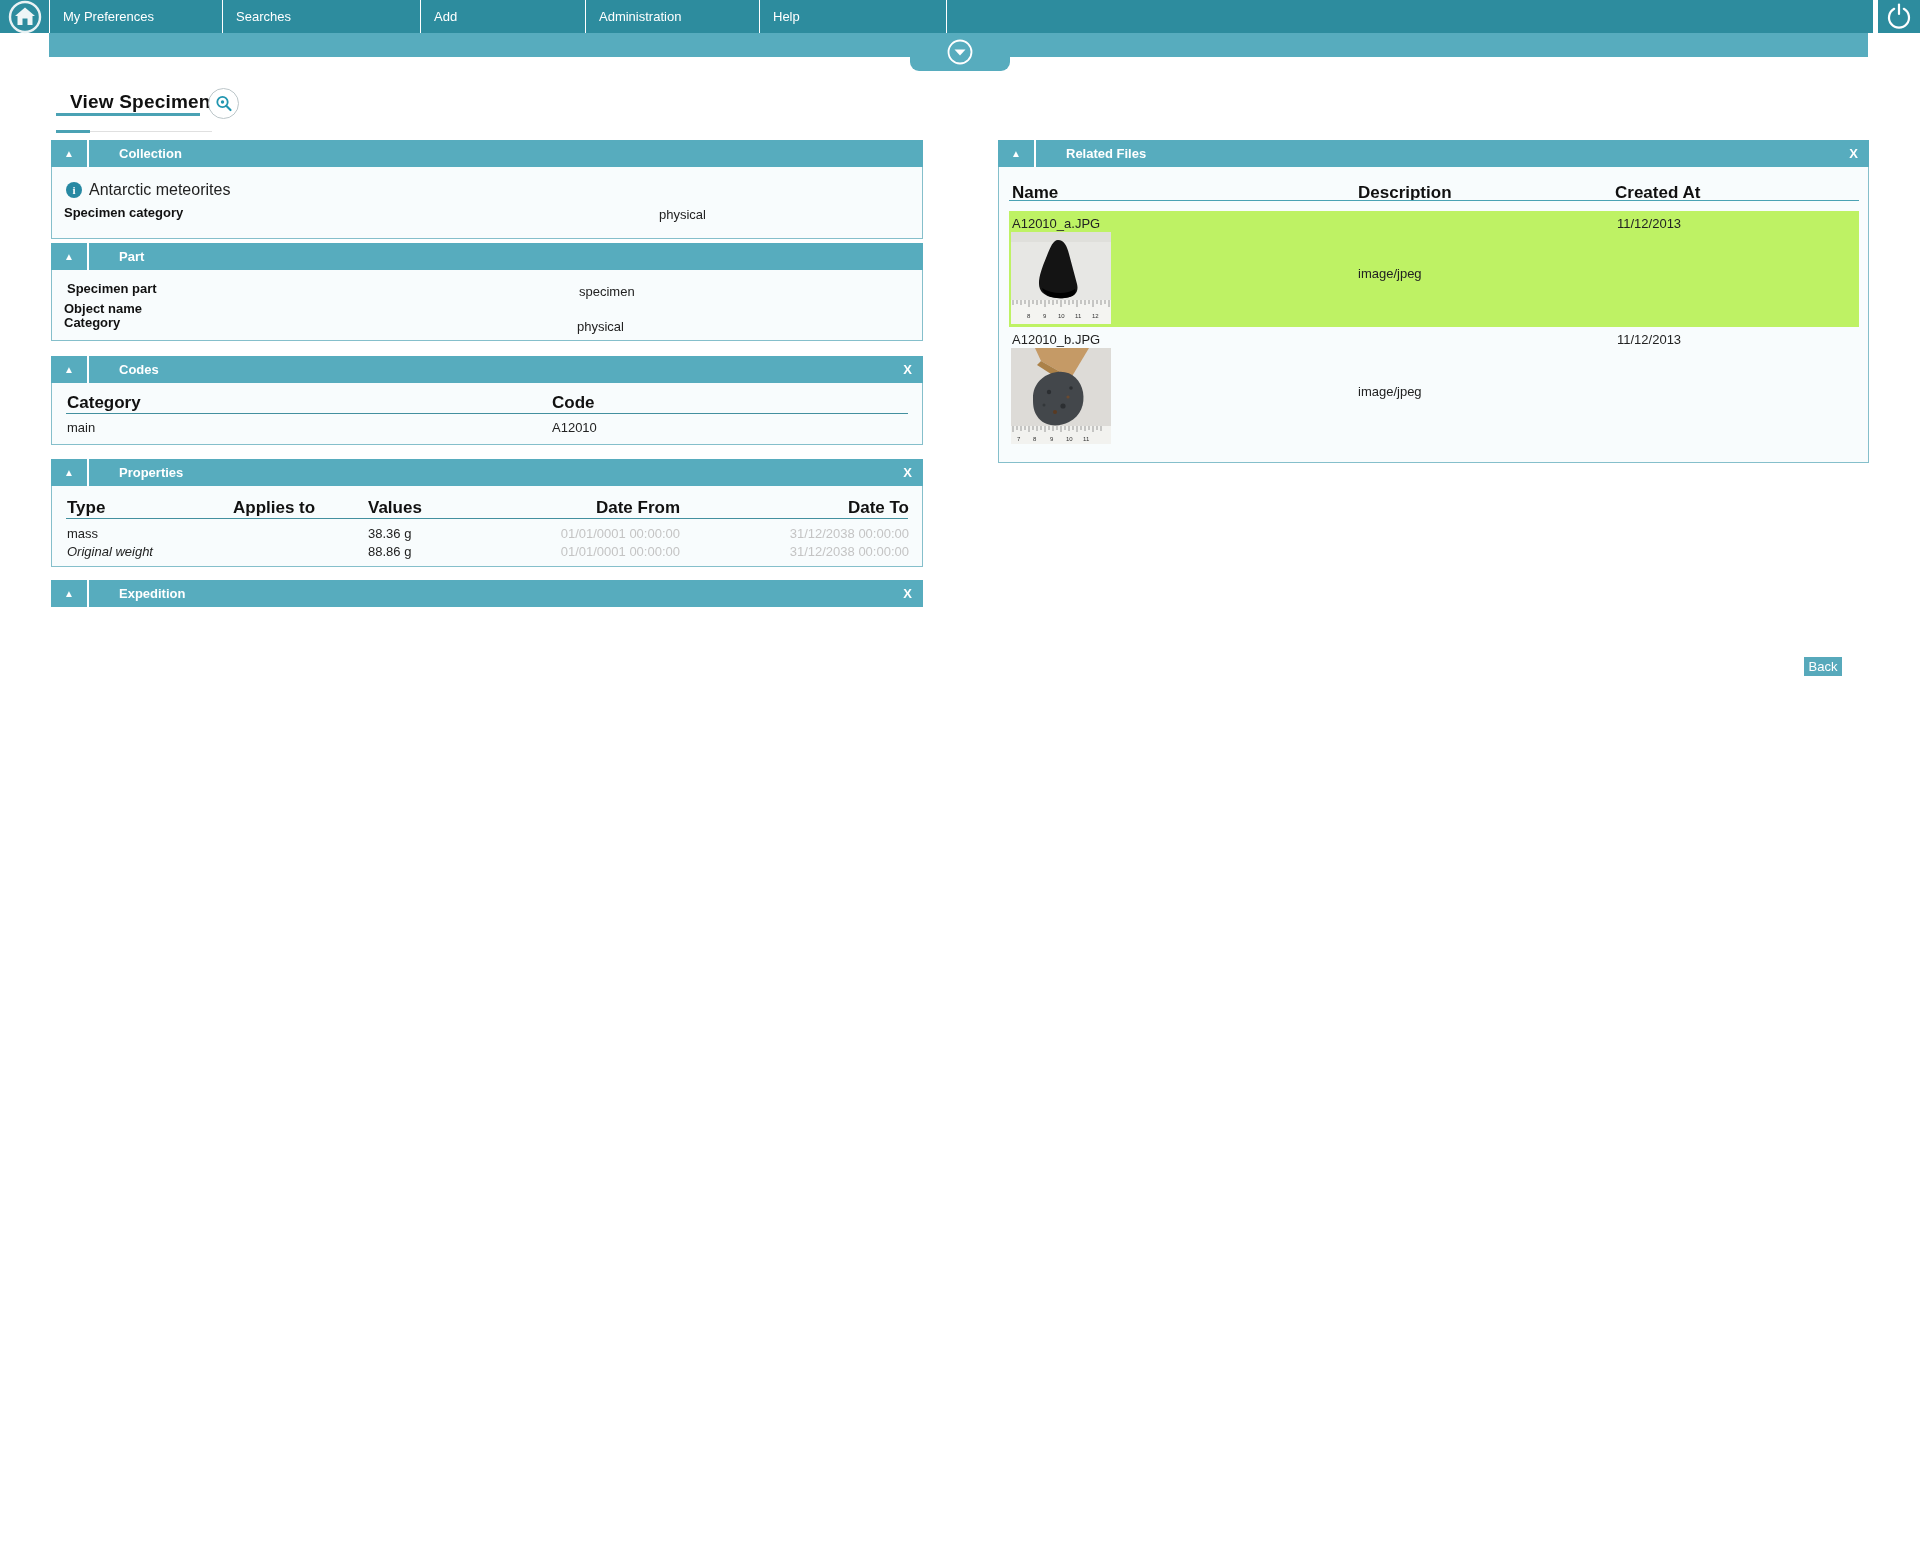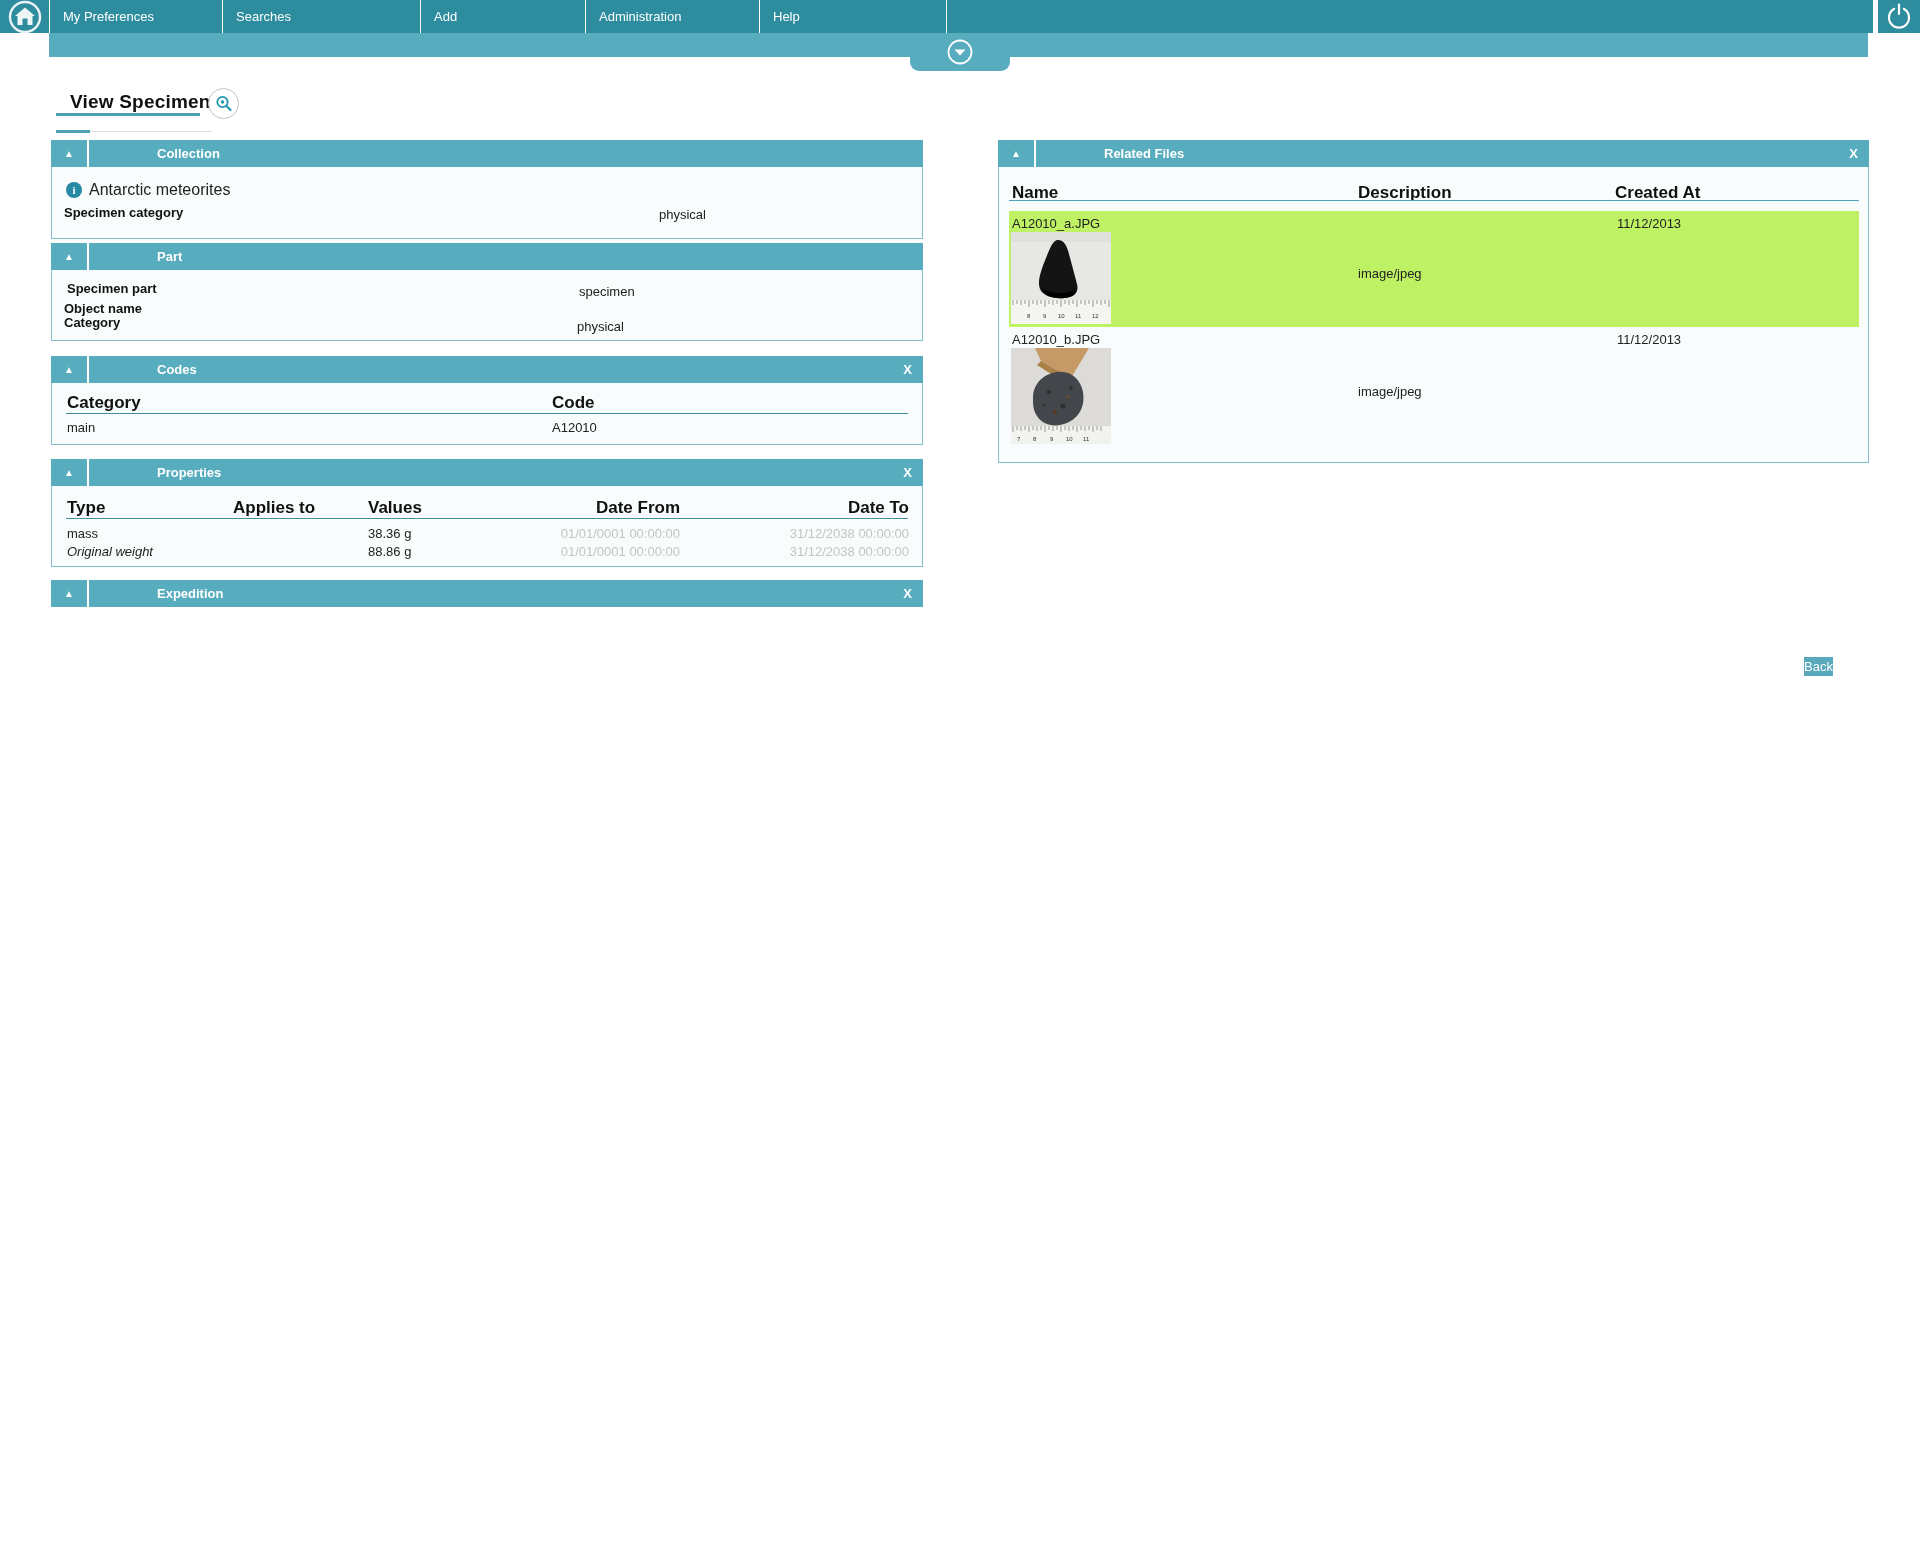--- a/index.html
+++ b/index.html
@@ -26,21 +26,21 @@
   .page-title { position:absolute; left:70px; top:91px; font-size:19px; font-weight:bold; color:#111; letter-spacing:.2px; }
   .title-underline { position:absolute; left:56px; top:113px; width:144px; height:3px; background:#4aa2b4; }
   .tab-accent { position:absolute; left:56px; top:130px; width:34px; height:3px; background:#4aa2b4; }
   .tab-line { position:absolute; left:90px; top:131px; width:122px; height:1px; background:#e0e0e0; }
   .audit-btn { position:absolute; left:208px; top:88px; width:31px; height:31px; border:1px solid #bcc6c9; border-radius:50%; background:#fff; display:flex; align-items:center; justify-content:center; cursor:pointer; }
 
   
   .panel { position:absolute; }
   .panel-header { position:relative; height:27px; background:#57acbe; }
   .collapse-cell { position:absolute; left:0; top:0; width:38px; height:27px; background:#57acbe; border-right:2px solid #fff; color:#fff; font-size:10px; text-align:center; line-height:27px; cursor:pointer; }
-  .panel-title { position:absolute; left:68px; top:0; line-height:27px; color:#fff; font-size:13px; font-weight:bold;margin-left:38px; }
+  .panel-title { position:absolute; left:68px; top:0; line-height:27px; color:#fff; font-size:13px; font-weight:bold; }
   .close-x { position:absolute; right:11px; top:0; line-height:27px; color:#fff; font-size:13px; font-weight:bold; cursor:pointer; }
   .panel-body { position:relative; background:#f8fcfd; border:1px solid #85bfcb; border-top:none; }
 
   .p-collection { left:51px; top:140px; width:872px; }
   .p-collection .panel-body { height:72px; }
   .p-part { left:51px; top:243px; width:872px; }
   .p-part .panel-body { height:71px; }
   .p-codes { left:51px; top:356px; width:872px; }
   .p-codes .panel-body { height:62px; }
   .p-properties { left:51px; top:459px; width:872px; }
@@ -66,21 +66,21 @@
 
   
   .rf-row { position:absolute; left:10px; right:9px; }
   .rf-row1 { top:44px; height:124px; background:#bef264; }
   .rf-row2 { top:160px; height:128px; background:#f8fcfd; }
   .rf-name { position:absolute; left:3px; top:5px; font-size:13px; color:#222; }
   .rf-date { position:absolute; left:608px; top:5px; font-size:13px; color:#222; }
   .rf-desc { position:absolute; left:349px; top:50%; transform:translateY(-50%); font-size:13px; color:#222; }
   .rf-thumb { position:absolute; left:2px; top:21px; cursor:pointer; }
 
-  .back-btn { position:absolute; left:1804px; top:657px; width:29px; height:19px; background:#57a9bb; color:#fff; font-size:13px; text-align:center; line-height:19px; cursor:pointer; }
+  .back-btn { position:absolute; left:1804px; top:657px; width:38px; height:19px; background:#57a9bb; color:#fff; font-size:13px; text-align:center; line-height:19px; cursor:pointer; }
 </style>
 </head>
 <body>
 
 <div id="app">
 
   <div class="topbar">
     <div class="home-btn">
       <svg width="36" height="36" viewBox="0 0 36 36">
         <circle cx="18" cy="18" r="15" fill="none" stroke="#e9f2f4" stroke-width="2.4"></circle>

